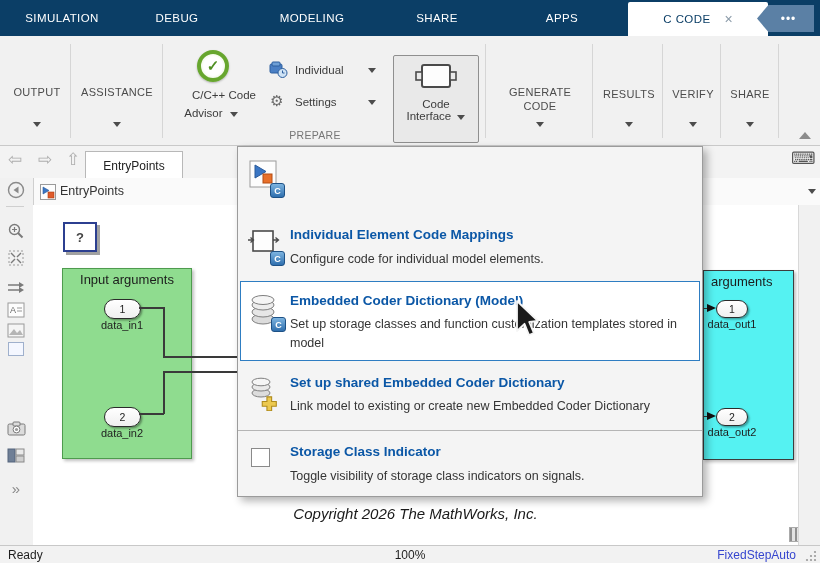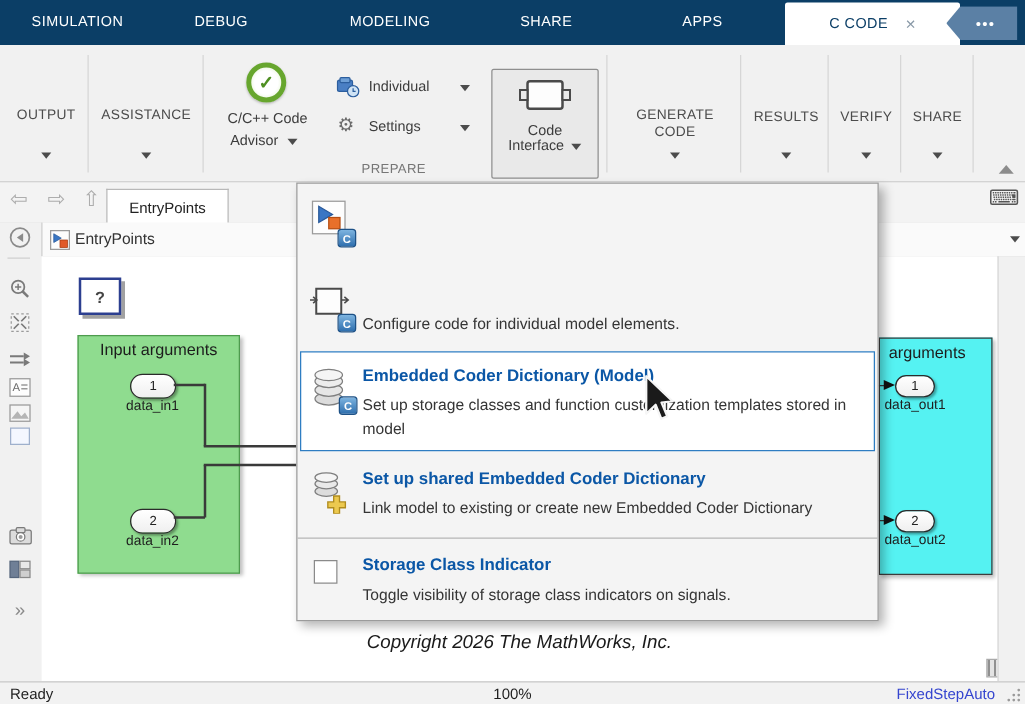--- a/index.html
+++ b/index.html
@@ -144,21 +144,21 @@
 
   <div class="grp-label" style="left:6px;top:50px;width:62px">OUTPUT</div>
   <span class="caret grp-caret" style="left:33px"></span>
 
   <div class="grp-label" style="left:76px;top:50px;width:82px">ASSISTANCE</div>
   <span class="caret grp-caret" style="left:113px"></span>
 
   <div class="advisor-circle">
     <span>✓</span>
   </div>
-  <div class="btn-label abs" style="left:160px;top:53px;width:86px;text-align:right">C/C++ Code</div>
+  <div class="btn-label abs" style="left:181px;top:53px;width:86px;text-align:center">C/C++ Code</div>
   <div class="btn-label abs" style="left:168px;top:71px;width:86px;text-align:center">
     <span>Advisor</span>
     <span class="caret" style="margin-left:4px"></span>
   </div>
 
   <svg class="abs" style="left:269px;top:25px" width="19" height="17" viewBox="0 0 19 17">
     <rect x="1" y="3" width="12" height="9" rx="1.5" fill="#4a7fc4" stroke="#2c5e9e"></rect>
     <rect x="3" y="1" width="8" height="4" rx="1" fill="#6e9fd6" stroke="#2c5e9e"></rect>
     <circle cx="13.5" cy="12" r="4.5" fill="#cfe3f5" stroke="#2c5e9e"></circle>
     <path d="M13.5 9.5 v2.5 h2" stroke="#2c5e9e" fill="none"></path>
@@ -329,20 +329,21 @@
   </div>
 
   <div class="micon" style="top:80px">
     <svg width="32" height="32" viewBox="0 0 32 32">
       <rect x="5" y="4" width="20" height="20" fill="#fdfdfd" stroke="#4a4a4a" stroke-width="1.6"></rect>
       <path d="M0 13 h5 M2.5 10.5 L5.5 13 L2.5 15.5" stroke="#4a4a4a" fill="none" stroke-width="1.3"></path>
       <path d="M25 13 h5 M27.5 10.5 L30.5 13 L27.5 15.5" stroke="#4a4a4a" fill="none" stroke-width="1.3"></path>
     </svg>
     <div class="cbadge">C</div>
   </div>
+  <div class="mtitle" style="top:80px">Individual Element Code Mappings</div>
   <div class="mdesc" style="top:103px">Configure code for individual model elements.</div>
 
   <div class="mhl"></div>
   <div class="micon" style="top:146px;left:11px">
     <svg width="30" height="34" viewBox="0 0 30 34">
       <ellipse cx="14" cy="26" rx="11" ry="5" fill="#dcdcdc" stroke="#7f7f7f"></ellipse>
       <ellipse cx="14" cy="19" rx="11" ry="5" fill="#e6e6e6" stroke="#7f7f7f"></ellipse>
       <ellipse cx="14" cy="12" rx="11" ry="5" fill="#ededed" stroke="#7f7f7f"></ellipse>
       <ellipse cx="14" cy="7" rx="11" ry="4.5" fill="#f5f5f5" stroke="#7f7f7f"></ellipse>
     </svg>

